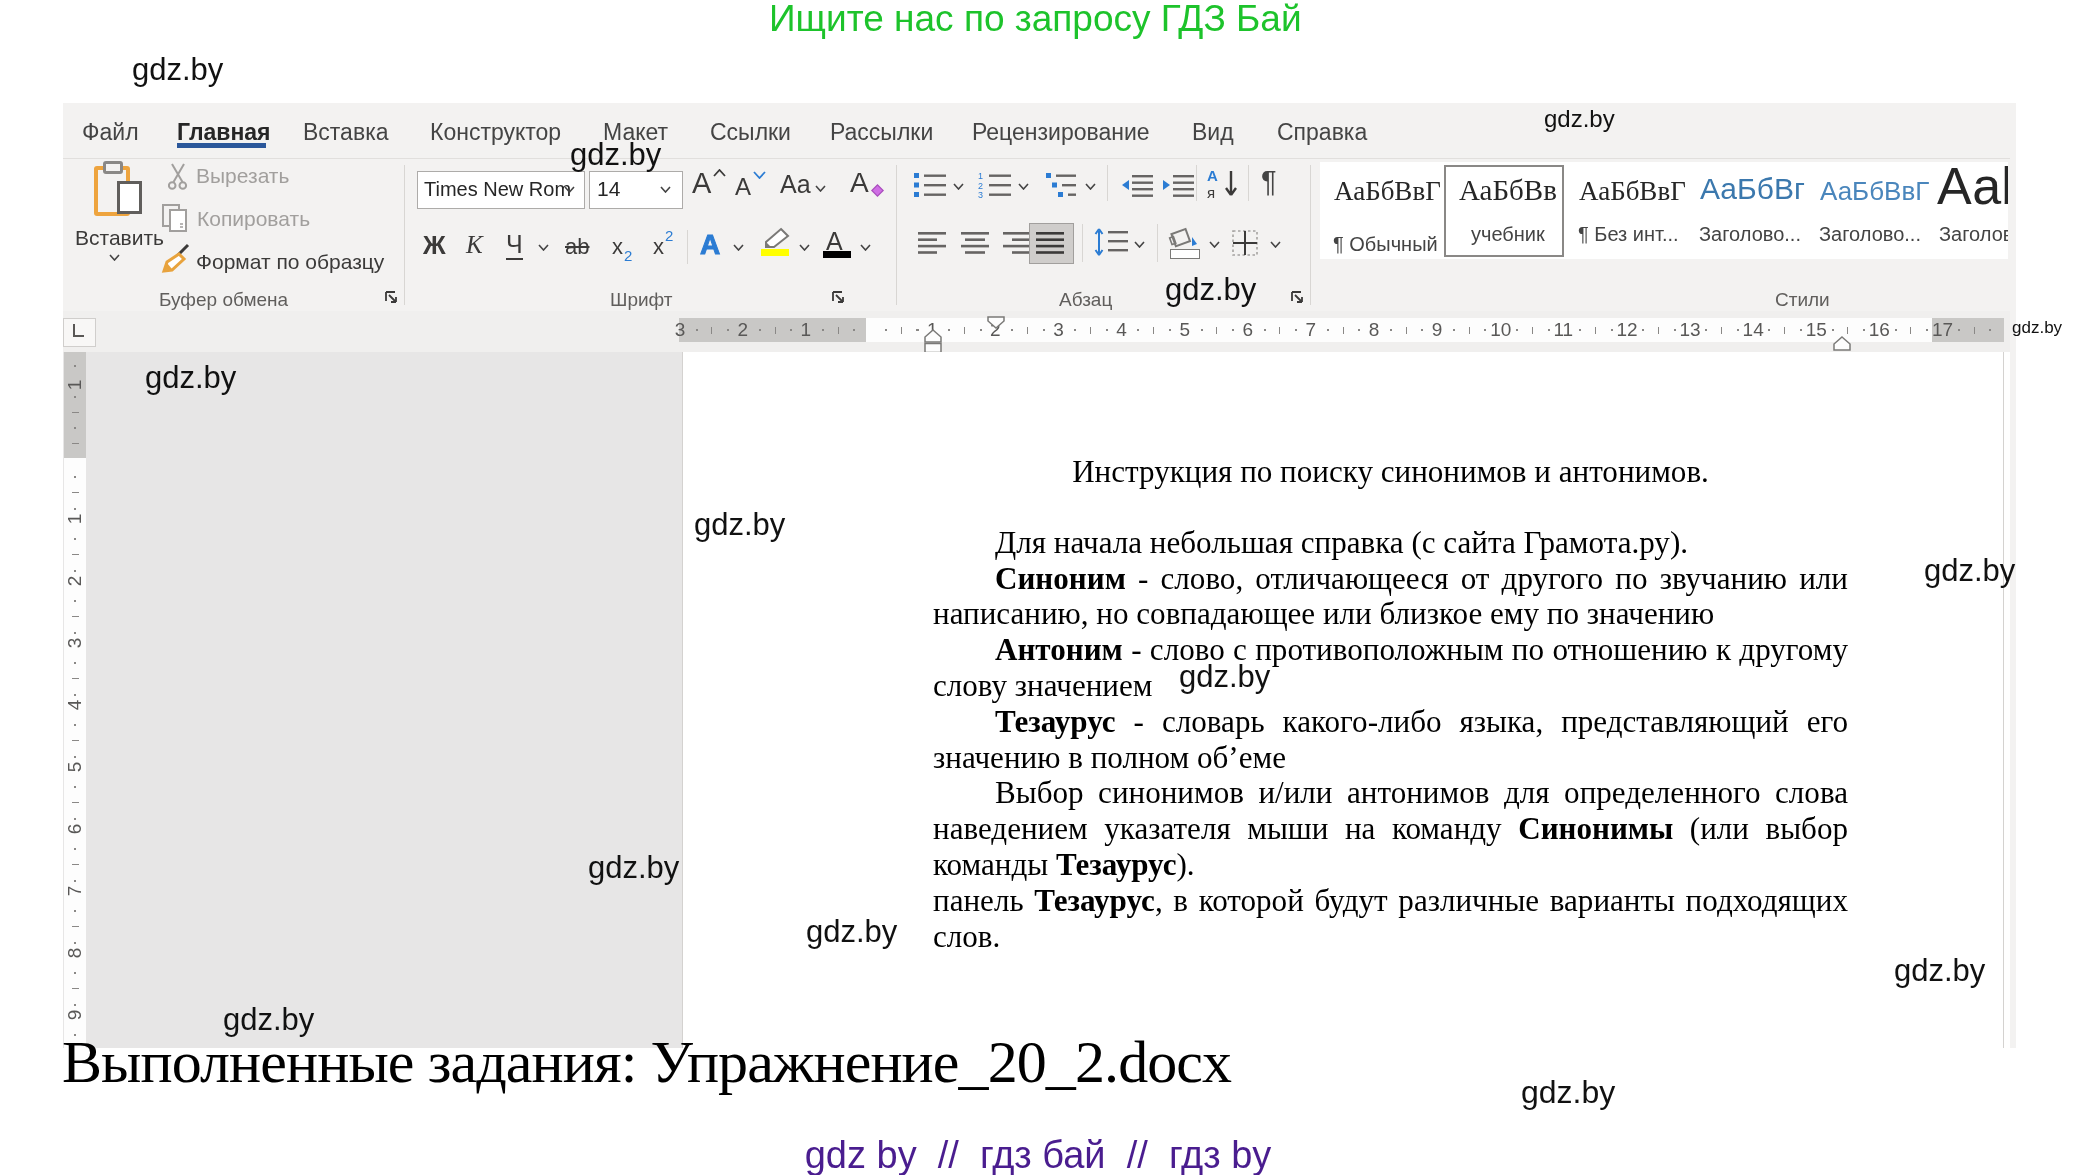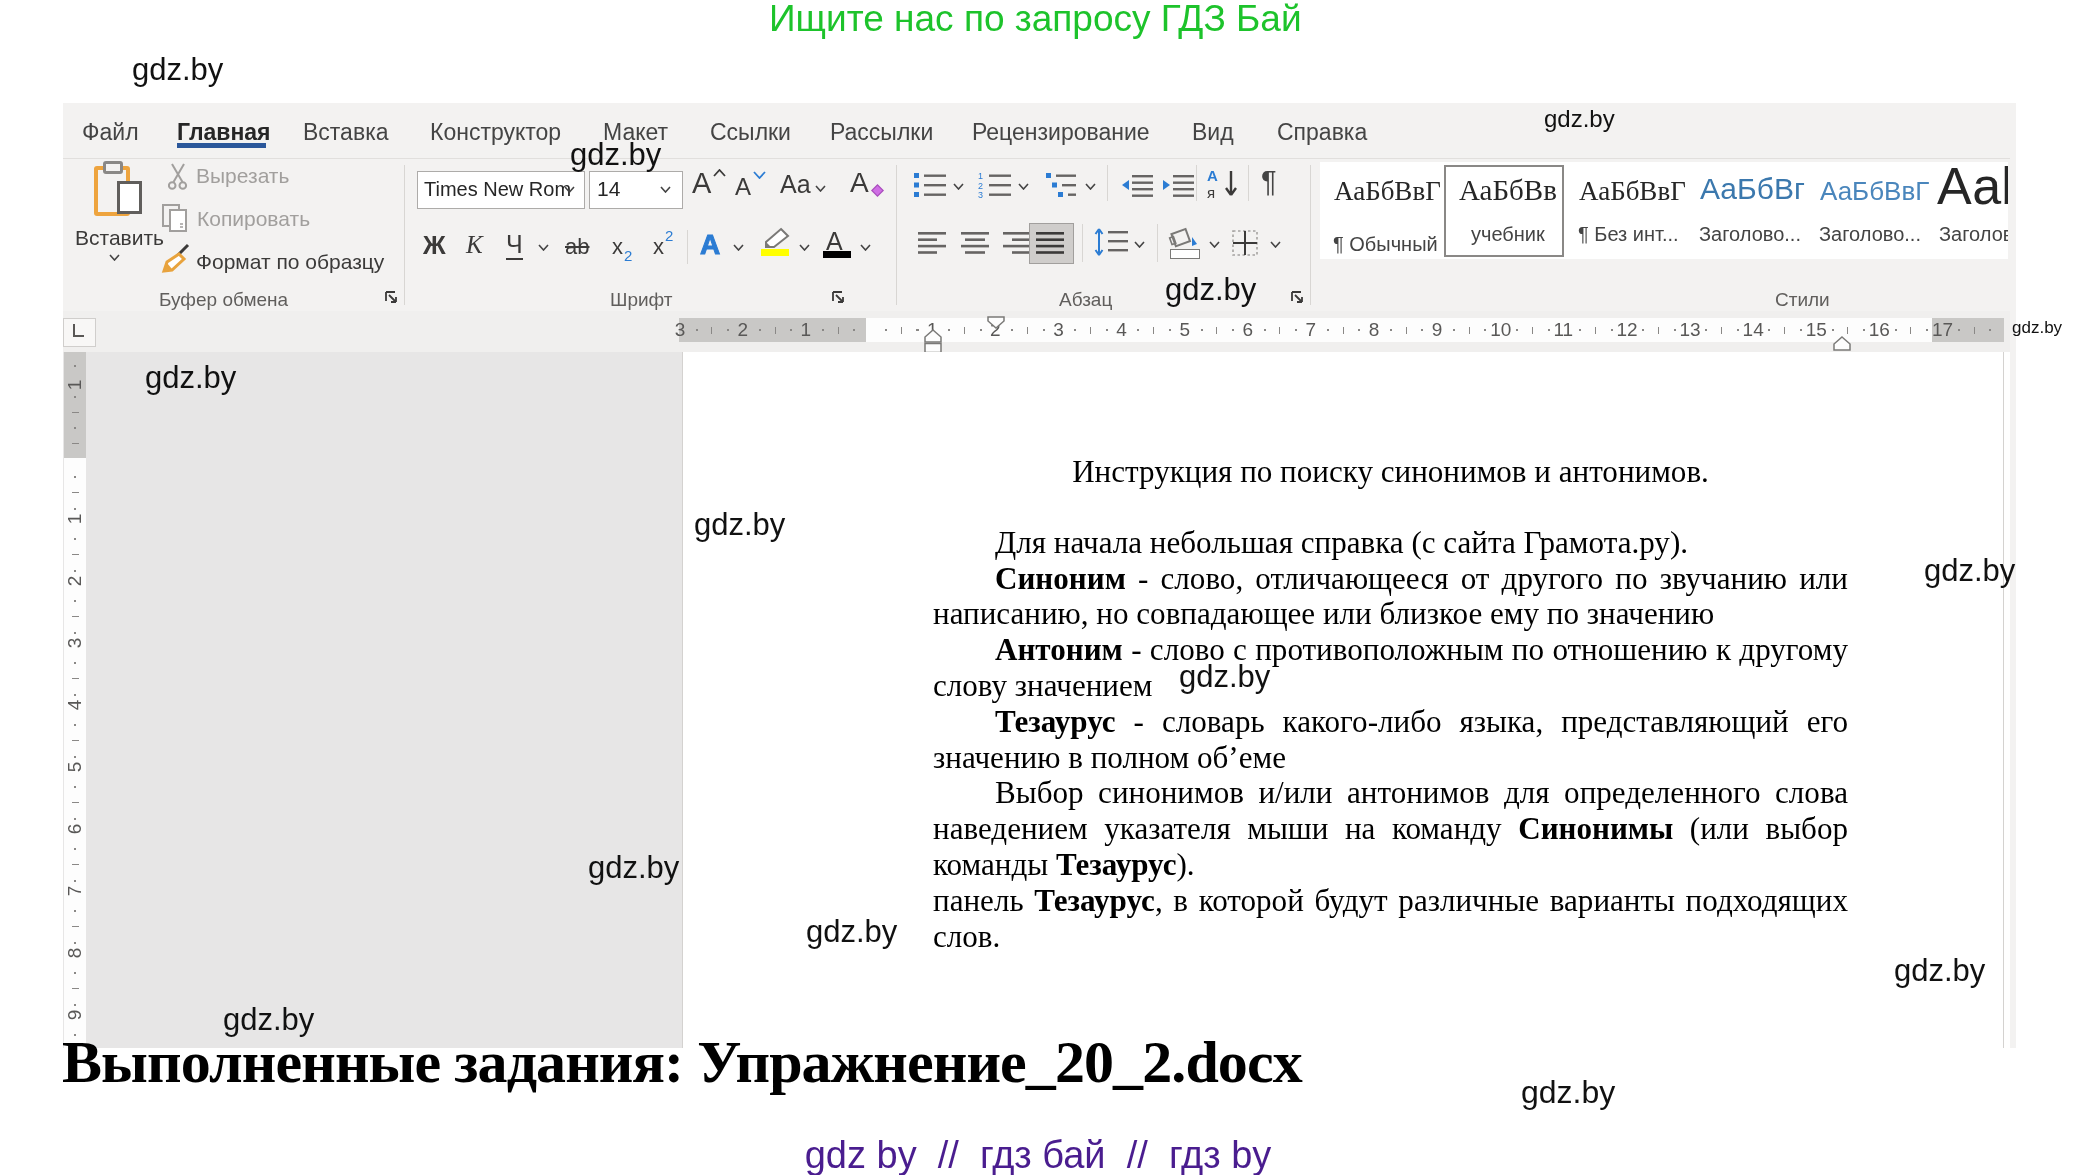--- a/index.html
+++ b/index.html
@@ -32,21 +32,21 @@
   .vdot{position:absolute;left:10px;width:2px;height:2px;background:#8a8886;}
   
   #doctext{position:absolute;left:933px;top:454px;width:915px;
            font-family:"Liberation Serif",serif;font-size:31.1px;line-height:35.8px;color:#000;}
   .dl{height:35.8px;white-space:nowrap;}
   .j{white-space:normal;text-align:justify;text-align-last:justify;height:35.8px;overflow:hidden;}
   .in{padding-left:62px;}
   .ctr{text-align:center;white-space:nowrap;}
   
   #btitle{position:absolute;left:62px;top:1028px;font-family:"Liberation Serif",serif;
-          font-weight:bold;font-size:60px;line-height:69px;letter-spacing:-0.9px;color:#000;white-space:nowrap;}
+          font-weight:normal;font-size:60px;line-height:69px;letter-spacing:-0.9px;color:#000;white-space:nowrap;}
   #purple{position:absolute;left:0;top:1133px;width:2076px;text-align:center;
           color:#4a1d8f;font-size:38px;line-height:44px;}
 </style></head>
 <body>
 <div id="green">Ищите нас по запросу ГДЗ Бай</div>
 
 <div id="win">
 
   <div class="tab" style="left:19px;">Файл</div>
   <div class="tab" style="left:114px;color:#262626;font-weight:bold;">Главная</div>

